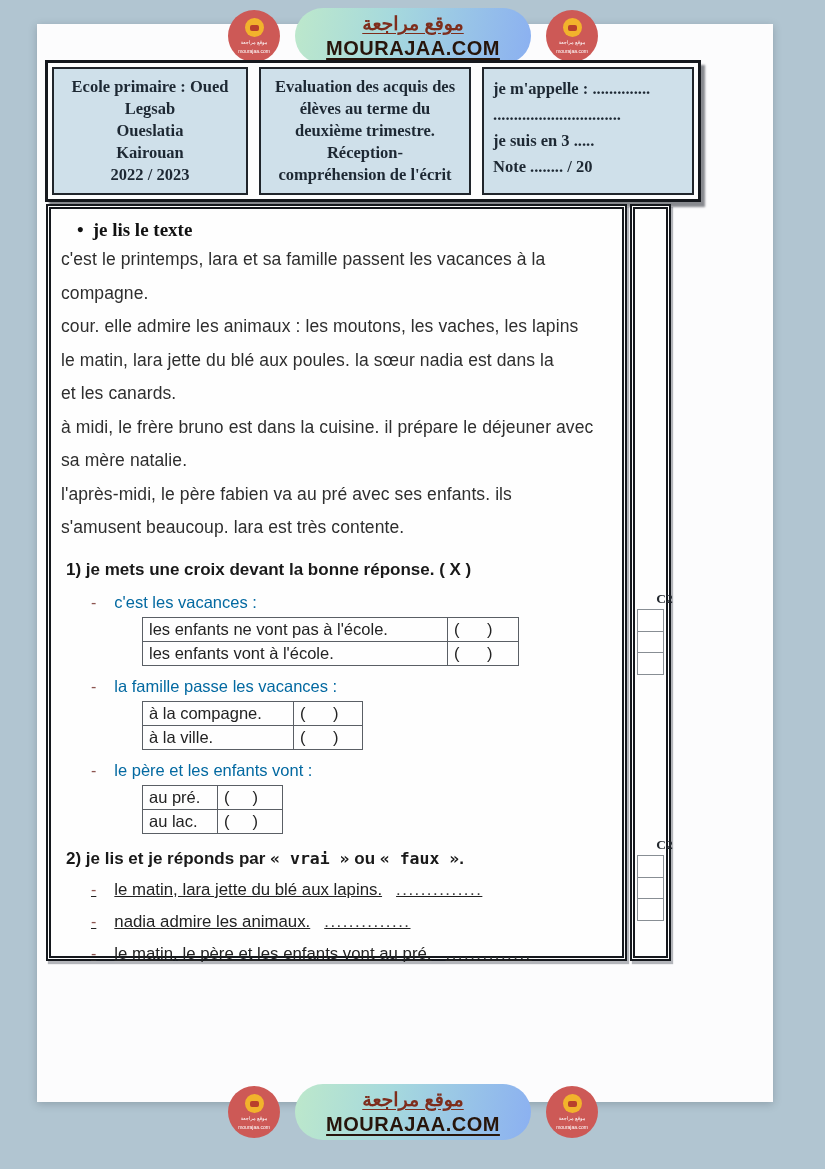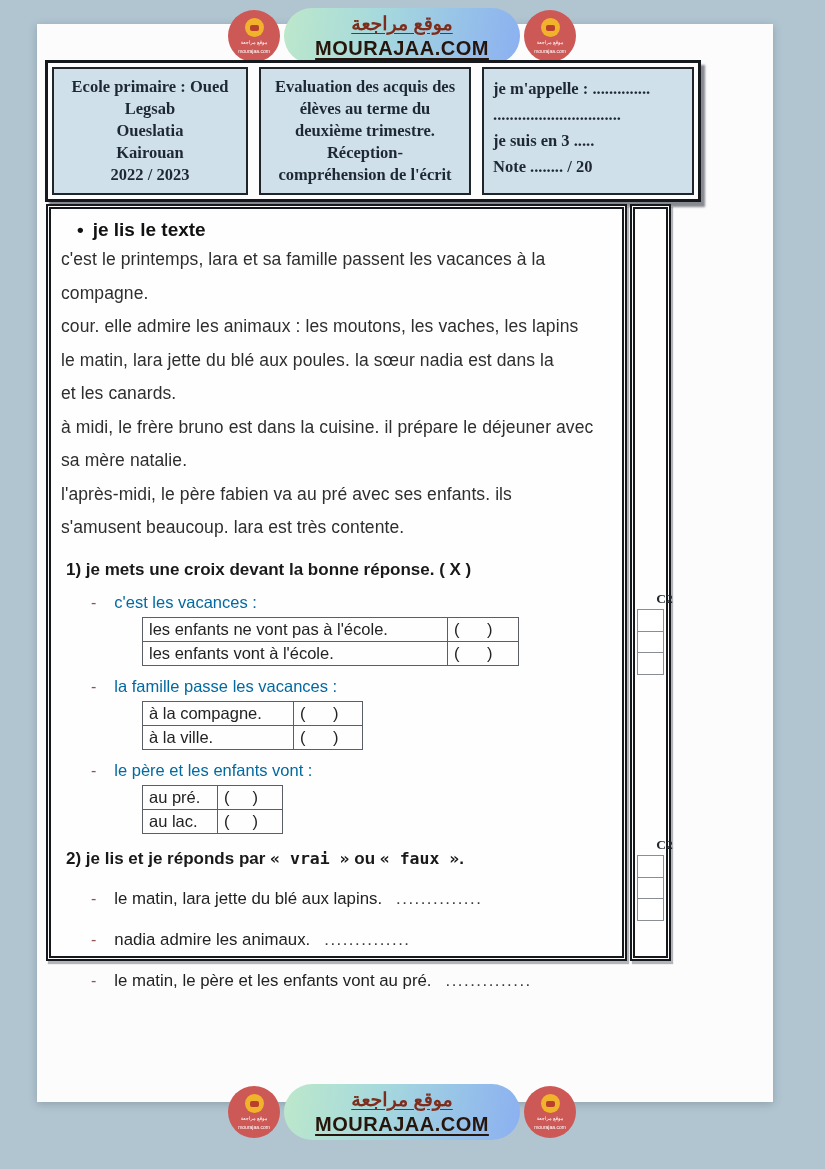--- a/index.html
+++ b/index.html
@@ -4,21 +4,21 @@
 <style>
   html,body{margin:0;padding:0;}
   body{font-family:"Liberation Sans",sans-serif;}
   .page{position:relative;width:825px;height:1169px;background:#b1c5d1;overflow:hidden;}
 
   
   .paper{position:absolute;left:37px;top:24px;width:736px;height:1078px;background:#fcfcfd;
          box-shadow:0 2px 8px rgba(40,50,60,.25);}
 
   
-  .banner{position:absolute;left:228px;display:flex;align-items:center;gap:4px;}
+  .banner{position:absolute;left:228px;display:flex;align-items:center;gap:15px;}
   .banner-top{top:8px;}
   .banner-bottom{top:1084px;}
   .pill{height:56px;width:236px;border-radius:30px;display:flex;flex-direction:column;
         align-items:center;justify-content:center;
         background:linear-gradient(100deg,#bde8cb 0%,#a6d9dd 40%,#8bb0f1 100%);}
   .pill .arabic{font-size:19px;font-weight:bold;color:#7e2d1c;text-decoration:underline;
         text-underline-offset:3px;line-height:1.25;}
   .pill .site{font-size:20px;font-weight:bold;color:#27150b;letter-spacing:.5px;
         text-decoration:underline;text-underline-offset:3px;line-height:1.2;}
   .badge{width:52px;height:52px;border-radius:50%;background:#cd5956;display:flex;
@@ -45,35 +45,35 @@
   .strip{position:absolute;left:630px;top:204px;width:41px;height:757px;box-sizing:border-box;
        border:5px double #15181d;background:#fefefe;box-shadow:2px 3px 1px rgba(90,96,104,.45);}
   .c2-group{position:absolute;left:0;width:100%;display:flex;flex-direction:column;align-items:center;}
   .c2-label{font-family:"Liberation Serif",serif;font-weight:bold;font-size:13.5px;color:#24292f;
        line-height:16px;margin-bottom:2px;margin-left:28px;}
   .c2-boxes{display:flex;flex-direction:column;}
   .c2-box{width:25px;height:21px;border:1.5px solid #888e94;background:#fff;margin-top:-1.5px;}
   .c2-box:first-child{margin-top:0;}
 
   
-  .title-row{margin:2px 0 0 16px;font-family:Liberation Sans, sans-serif;font-weight:bold;
+  .title-row{margin:2px 0 0 16px;font-family:Liberation Serif, serif;font-weight:bold;
        font-size:19px;color:#111;line-height:26px;}
   .title-row .bullet{margin-right:9px;}
   .read-line{font-size:17.5px;color:#2e2e2e;line-height:33.5px;letter-spacing:.1px;}
 
   
   .q-heading{font-weight:bold;font-size:17px;color:#191919;margin:13px 0 0 5px;line-height:24px;}
   .sub{margin:8px 0 0 30px;line-height:24px;}
   .dash{color:#8c5550;margin-right:18px;font-size:16px;}
   .red-label{color:#0369a1;font-size:16.5px;}
   table.opt{border-collapse:collapse;margin:2px 0 0 51px;}
   table.opt td{border:1.5px solid #5a5f65;font-size:16.5px;color:#232323;
        padding:0 6px;height:23px;line-height:23px;white-space:pre;}
   .q2-mono{font-family:"DejaVu Sans Mono",monospace;font-weight:bold;font-size:16.5px;}
-  .q2-item{margin:14px 0 0 30px;font-size:16.8px;color:#222;line-height:27px;}
+  .q2-item{margin:5px 0 0 30px;font-size:16.8px;color:#222;line-height:27px;text-decoration:underline;}
   .q2-item .dots{letter-spacing:1.5px;color:#3a3a3a;margin-left:14px;}
 </style>
 </head>
 <body>
 
 <div class="page">
 
   <div class="paper"></div>
 
   <div class="banner banner-top">

